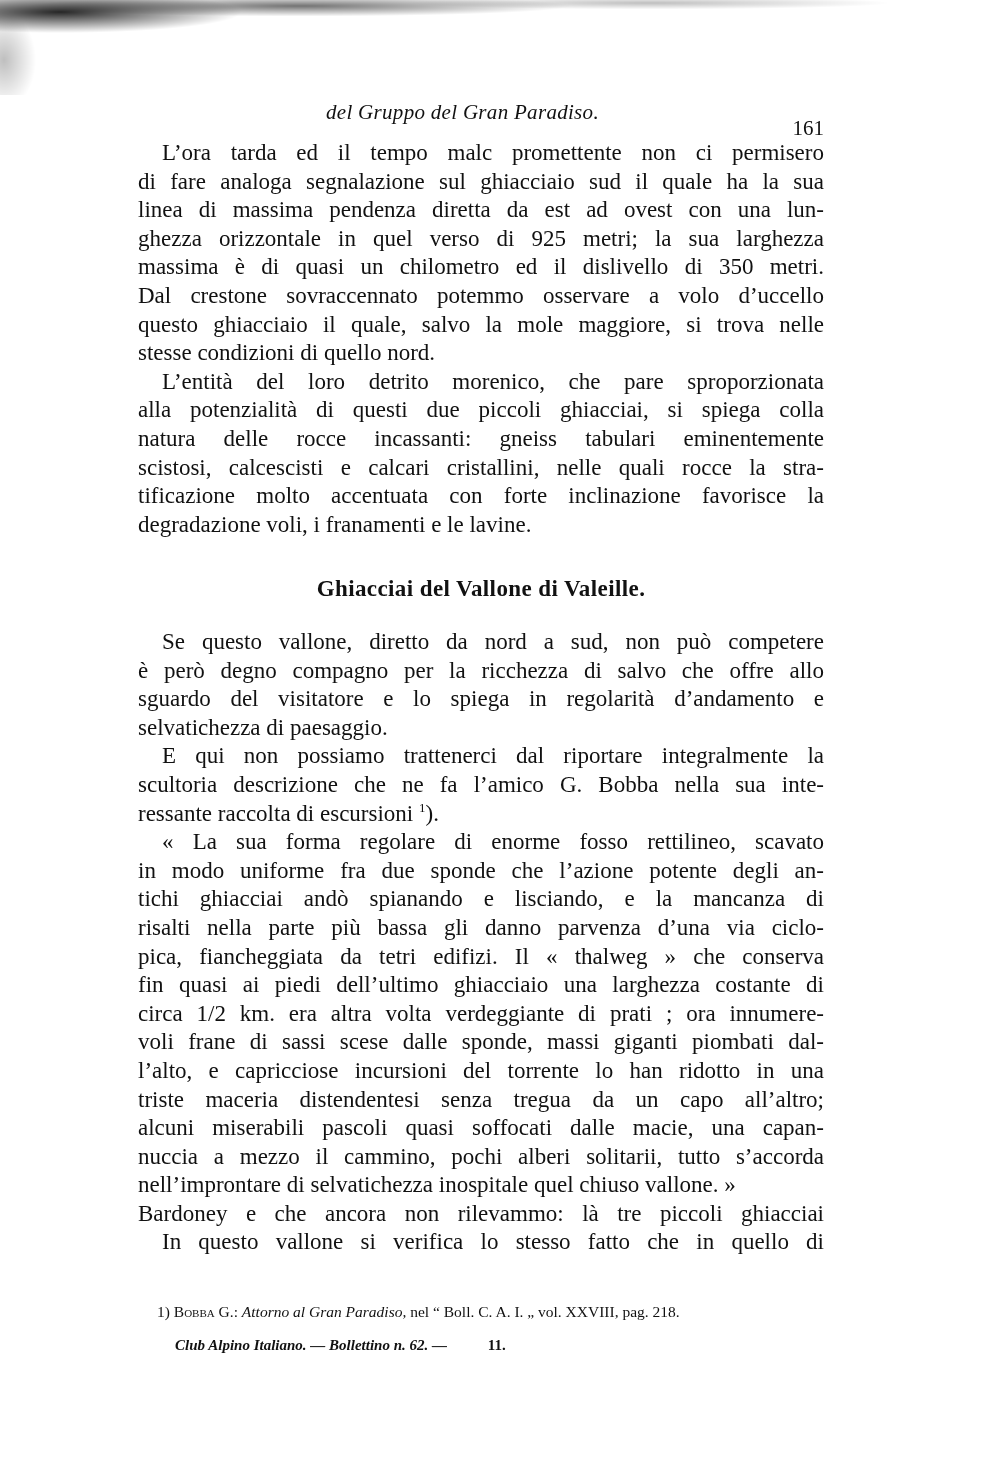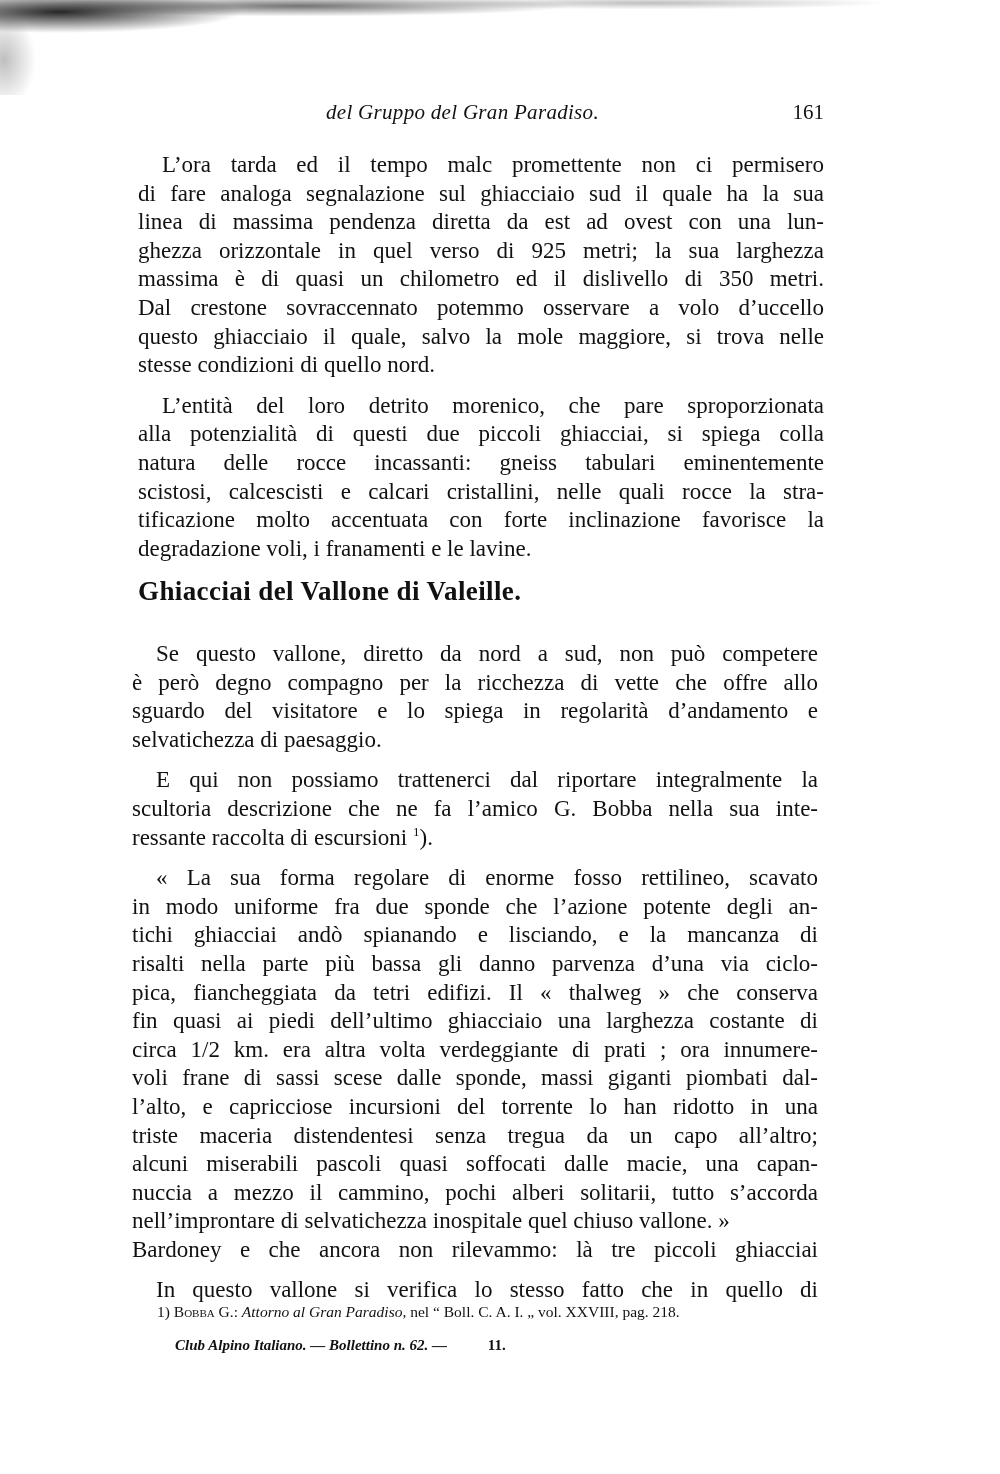--- a/index.html
+++ b/index.html
@@ -7,27 +7,27 @@
   .scan-noise { position: absolute; left: 0; top: 0; width: 1000px; height: 95px; pointer-events: none;
     background:
       radial-gradient(ellipse 260px 30px at 60px 12px, rgba(0,0,0,0.85), rgba(0,0,0,0) 70%),
       radial-gradient(ellipse 360px 14px at 300px 6px, rgba(0,0,0,0.55), rgba(0,0,0,0) 75%),
       radial-gradient(ellipse 300px 8px at 650px 3px, rgba(0,0,0,0.25), rgba(0,0,0,0) 80%),
       radial-gradient(ellipse 40px 60px at 4px 60px, rgba(0,0,0,0.25), rgba(0,0,0,0) 80%);
     filter: contrast(1.2);
   }
   .header { position: absolute; top: 100px; left: 138px; width: 686px; height: 30px; }
   .running-title { position: absolute; left: 188px; top: 0; font-style: italic; font-size: 21px; letter-spacing: 0.3px; }
-  .page-number { position: absolute; right: 0; top: 0; font-size: 21px; }
+  .page-number { position: absolute; right: 0; top: 16px; font-size: 21px; }
   .body-text { position: absolute; left: 138px; top: 139px; width: 686px; }
   .line { display: block; font-size: 23px; line-height: 28.6px; height: 28.6px; white-space: nowrap; text-align: justify; text-align-last: justify; }
   .line.last { text-align-last: left; }
-  .line.indent { padding-left: 24px; margin-top: 12px; }
-  .heading { position: absolute; top: 576px; left: 138px; width: 686px; font-weight: bold; font-size: 27px; letter-spacing: 0.4px; }
-  .body-text2 { position: absolute; left: 132px; top: 628px; width: 686px; }
+  .line.indent { padding-left: 24px; }
+  .heading { position: absolute; top: 576px; left: 138px; width: 686px; text-align: center; font-weight: bold; font-size: 23px; letter-spacing: 0.4px; }
+  .body-text2 { position: absolute; left: 138px; top: 628px; width: 686px; }
   sup { font-size: 13px; line-height: 0; }
   .footnote { position: absolute; left: 157px; top: 1303px; font-size: 15.5px; white-space: nowrap; }
   .footnote .sc { font-variant: small-caps; }
   .footnote i { }
   .signature { position: absolute; left: 175px; top: 1337px; font-size: 15px; font-style: italic; font-weight: bold; white-space: nowrap; }
   .signature .num { font-style: normal; font-weight: bold; margin-left: 37px; }
 </style>
 </head>
 <body>
 
@@ -52,21 +52,21 @@
   <span class="line">natura delle rocce incassanti: gneiss tabulari eminentemente</span>
   <span class="line">scistosi, calcescisti e calcari cristallini, nelle quali rocce la stra-</span>
   <span class="line">tificazione molto accentuata con forte inclinazione favorisce la</span>
   <span class="line last">degradazione voli, i franamenti e le lavine.</span>
 </div>
 
 <div class="heading">Ghiacciai del Vallone di Valeille.</div>
 
 <div class="body-text2">
   <span class="line indent">Se questo vallone, diretto da nord a sud, non può competere</span>
-  <span class="line">è però degno compagno per la ricchezza di vette che offre allo</span>
+  <span class="line">è però degno compagno per la ricchezza di salvo che offre allo</span>
   <span class="line">sguardo del visitatore e lo spiega in regolarità d’andamento e</span>
   <span class="line last">selvatichezza di paesaggio.</span>
   <span class="line indent">E qui non possiamo trattenerci dal riportare integralmente la</span>
   <span class="line">scultoria descrizione che ne fa l’amico G. Bobba nella sua inte-</span>
   <span class="line last"><span>ressante raccolta di escursioni</span> <sup>1</sup><span>).</span></span>
   <span class="line indent">« La sua forma regolare di enorme fosso rettilineo, scavato</span>
   <span class="line">in modo uniforme fra due sponde che l’azione potente degli an-</span>
   <span class="line">tichi ghiacciai andò spianando e lisciando, e la mancanza di</span>
   <span class="line">risalti nella parte più bassa gli danno parvenza d’una via ciclo-</span>
   <span class="line">pica, fiancheggiata da tetri edifizi. Il « thalweg » che conserva</span>

